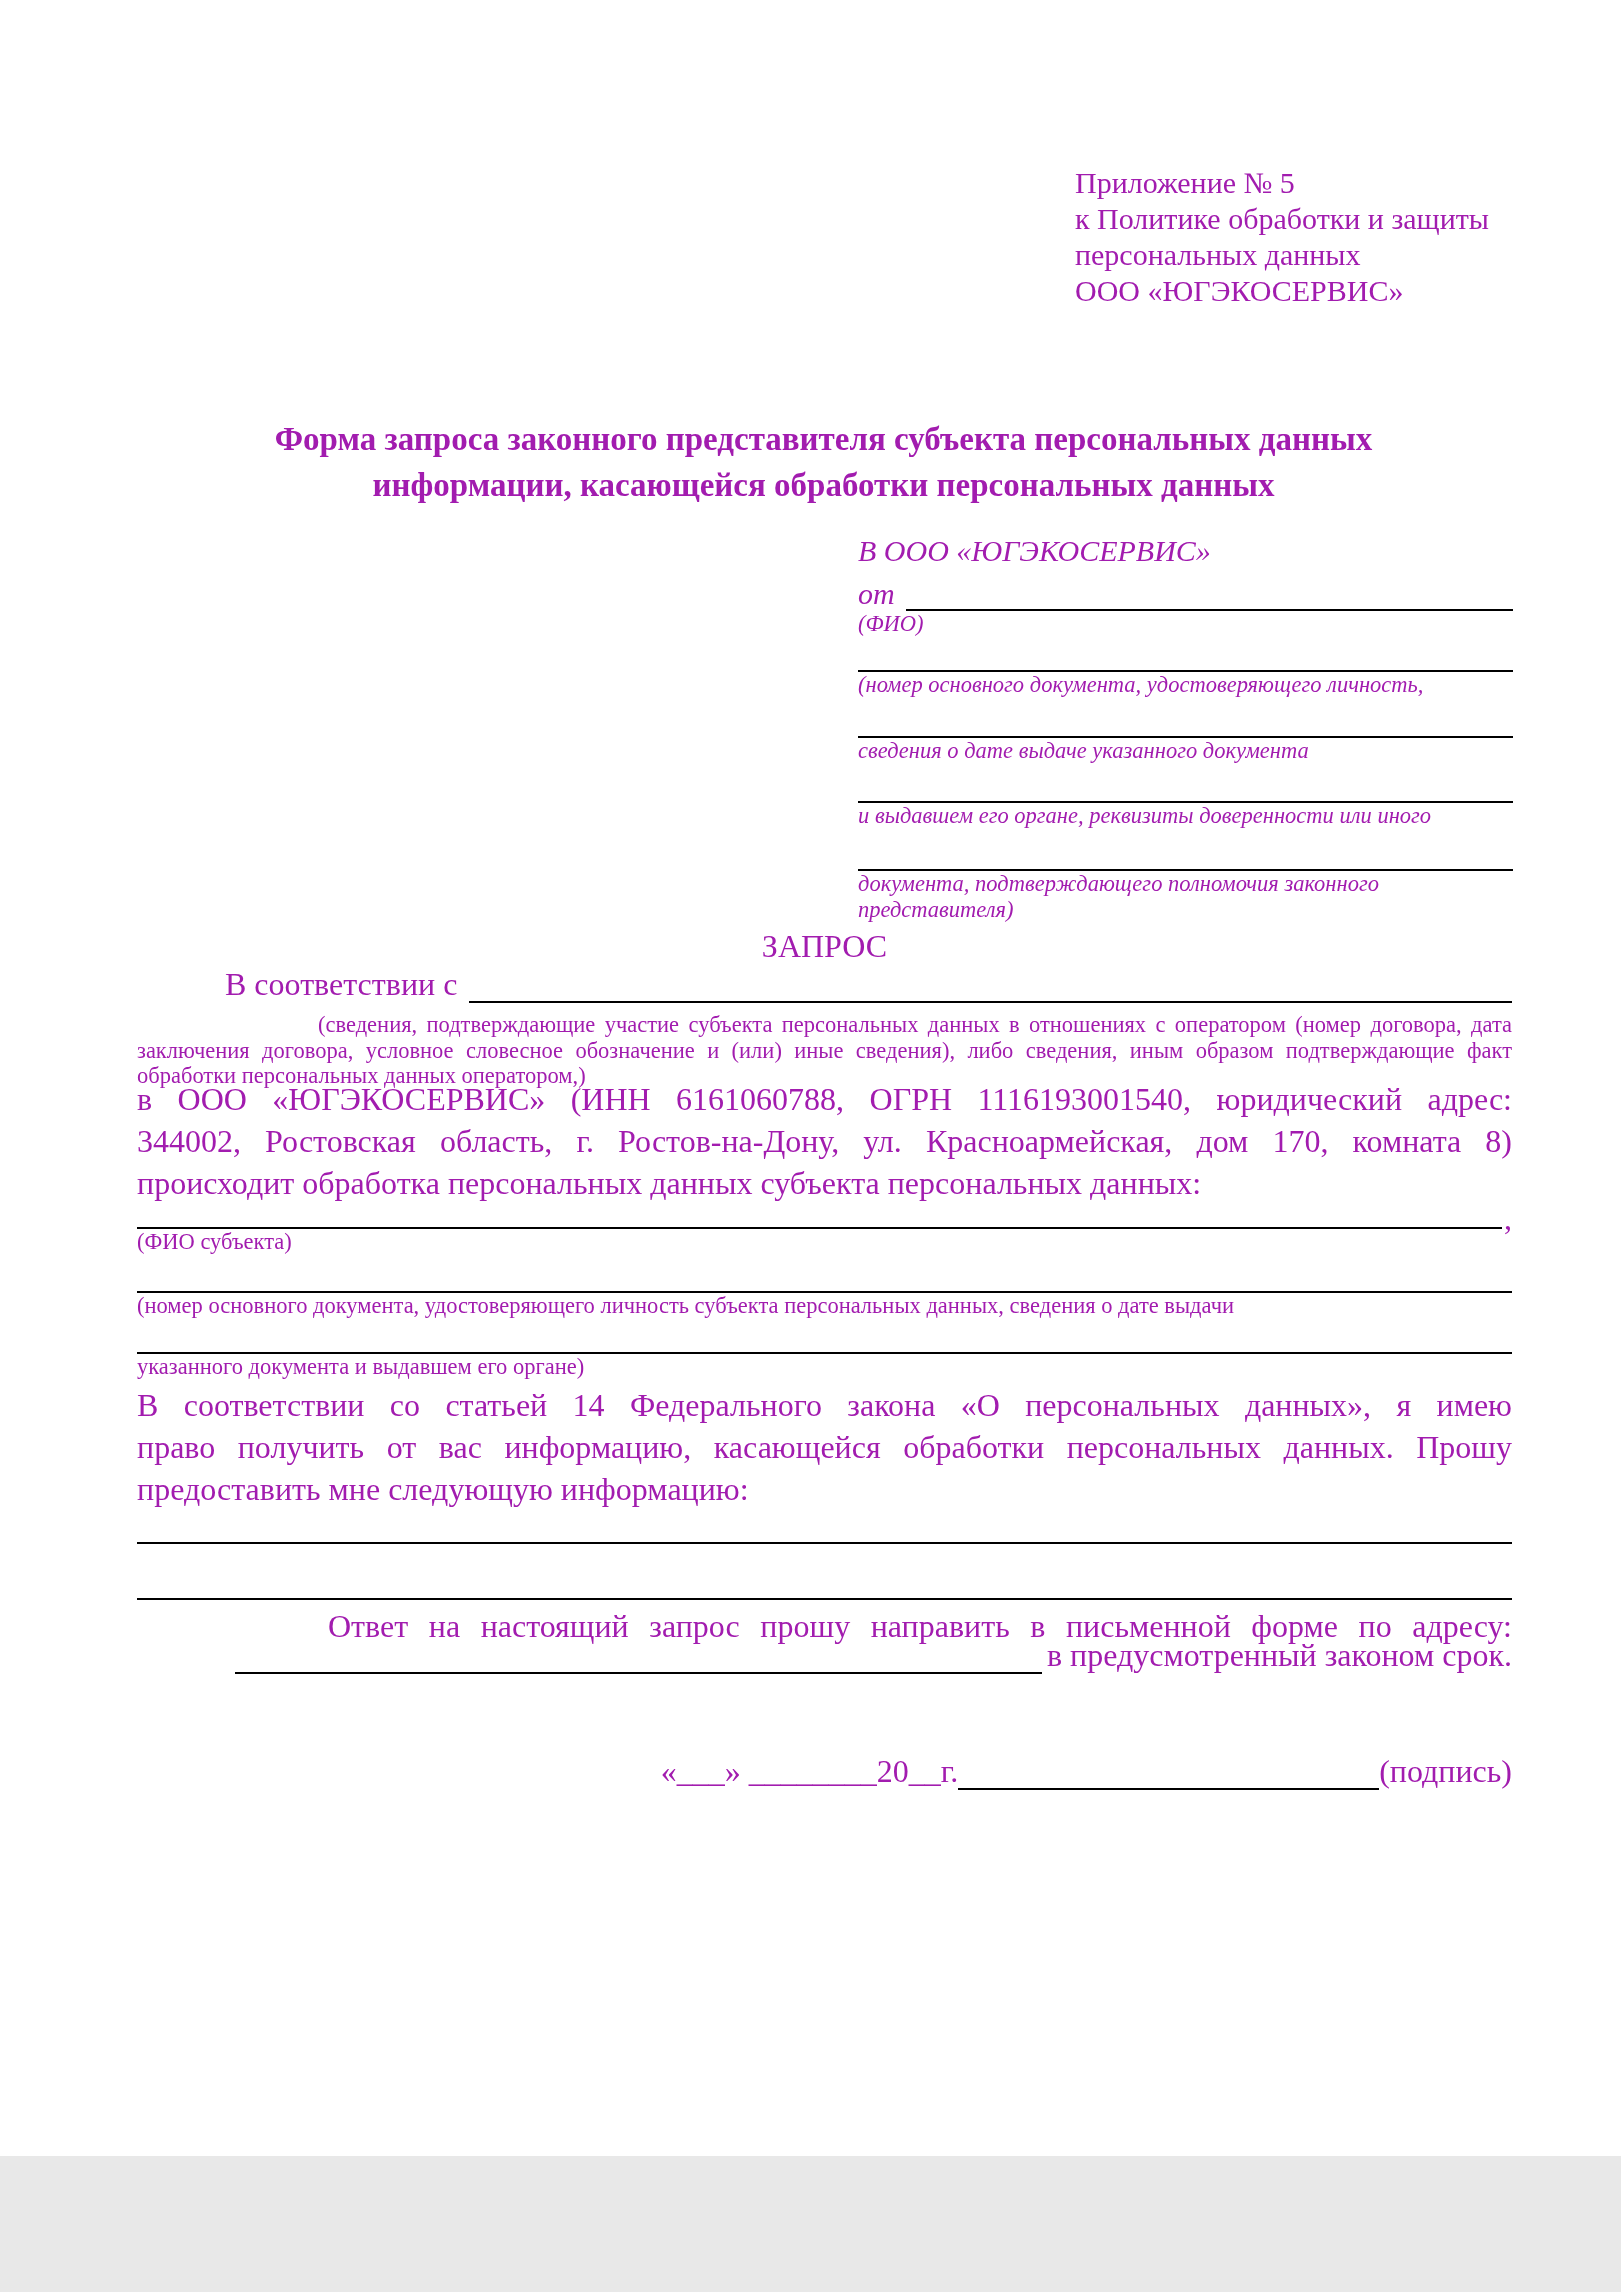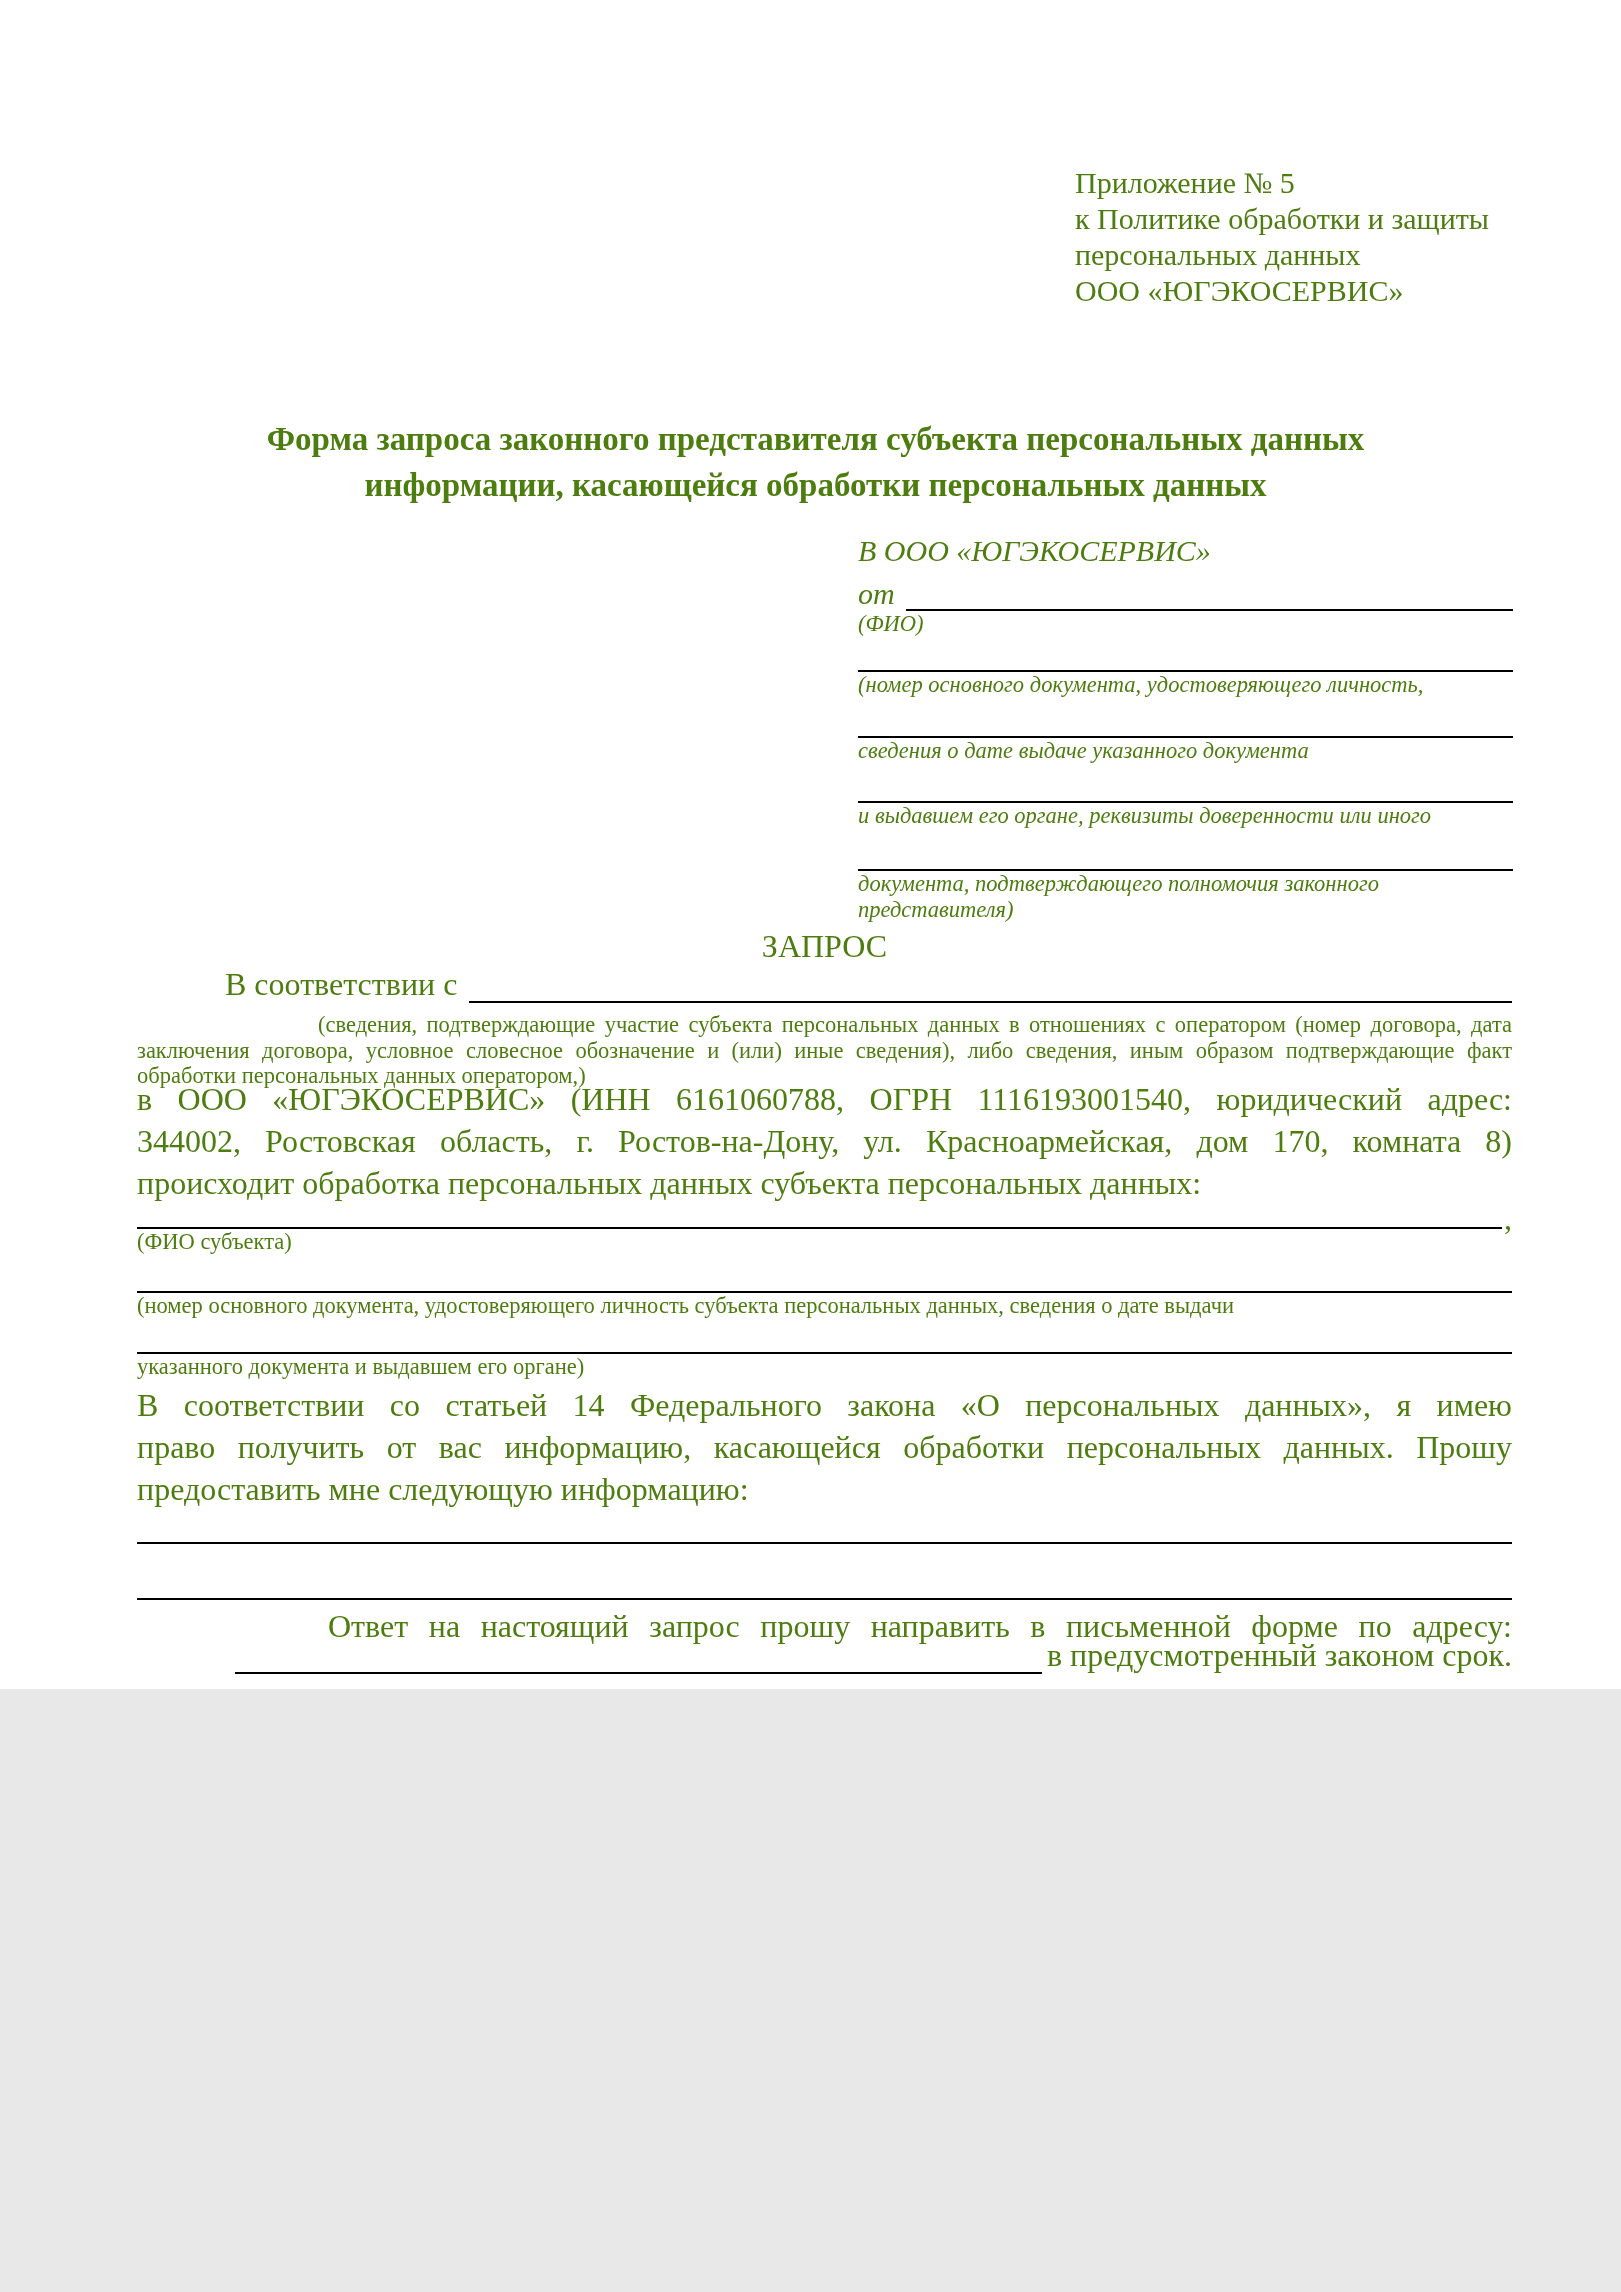--- a/index.html
+++ b/index.html
@@ -1,31 +1,31 @@
 <!DOCTYPE html>
 <html><head>
 <meta charset="utf-8">
 <style>
   html,body { margin:0; padding:0; background:#e8e8e8; }
   .page {
     position:relative;
-    width:1621px; height:1689px;
+    width:1621px; height:2156px;
     margin:0 auto;
     background:#ffffff;
     font-family:"Liberation Serif", serif;
-    color:#4d7c0f;
+    color:#a21caf;
     overflow:hidden;
   }
   .abs { position:absolute; }
 
   
   .hdr { left:1075px; top:165px; width:441px; font-size:30px; line-height:36px; text-align:left; }
 
   
-  .title { left:128px; top:416px; width:1375px; text-align:center; font-weight:bold; font-size:33px; line-height:46px; }
+  .title { left:136px; top:416px; width:1375px; text-align:center; font-weight:bold; font-size:33px; line-height:46px; }
 
   
   .addr { left:858px; top:531px; width:655px; font-size:30px;font-style:italic; }
   .addr .to { line-height:39px; }
   .row { display:flex; align-items:flex-end; }
   .from-row { height:41px; }
   .grow { flex:1 1 auto; border-bottom:2.9px solid #000; margin-left:11.8px; }
   .cap { font-size:22.5px; line-height:25.5px; text-align:left; }
   .fline { border-bottom:2.9px solid #000; }
   .f1 { height:33px; } .f2 { height:39px; } .f3 { height:37px; } .f4 { height:41px; }

